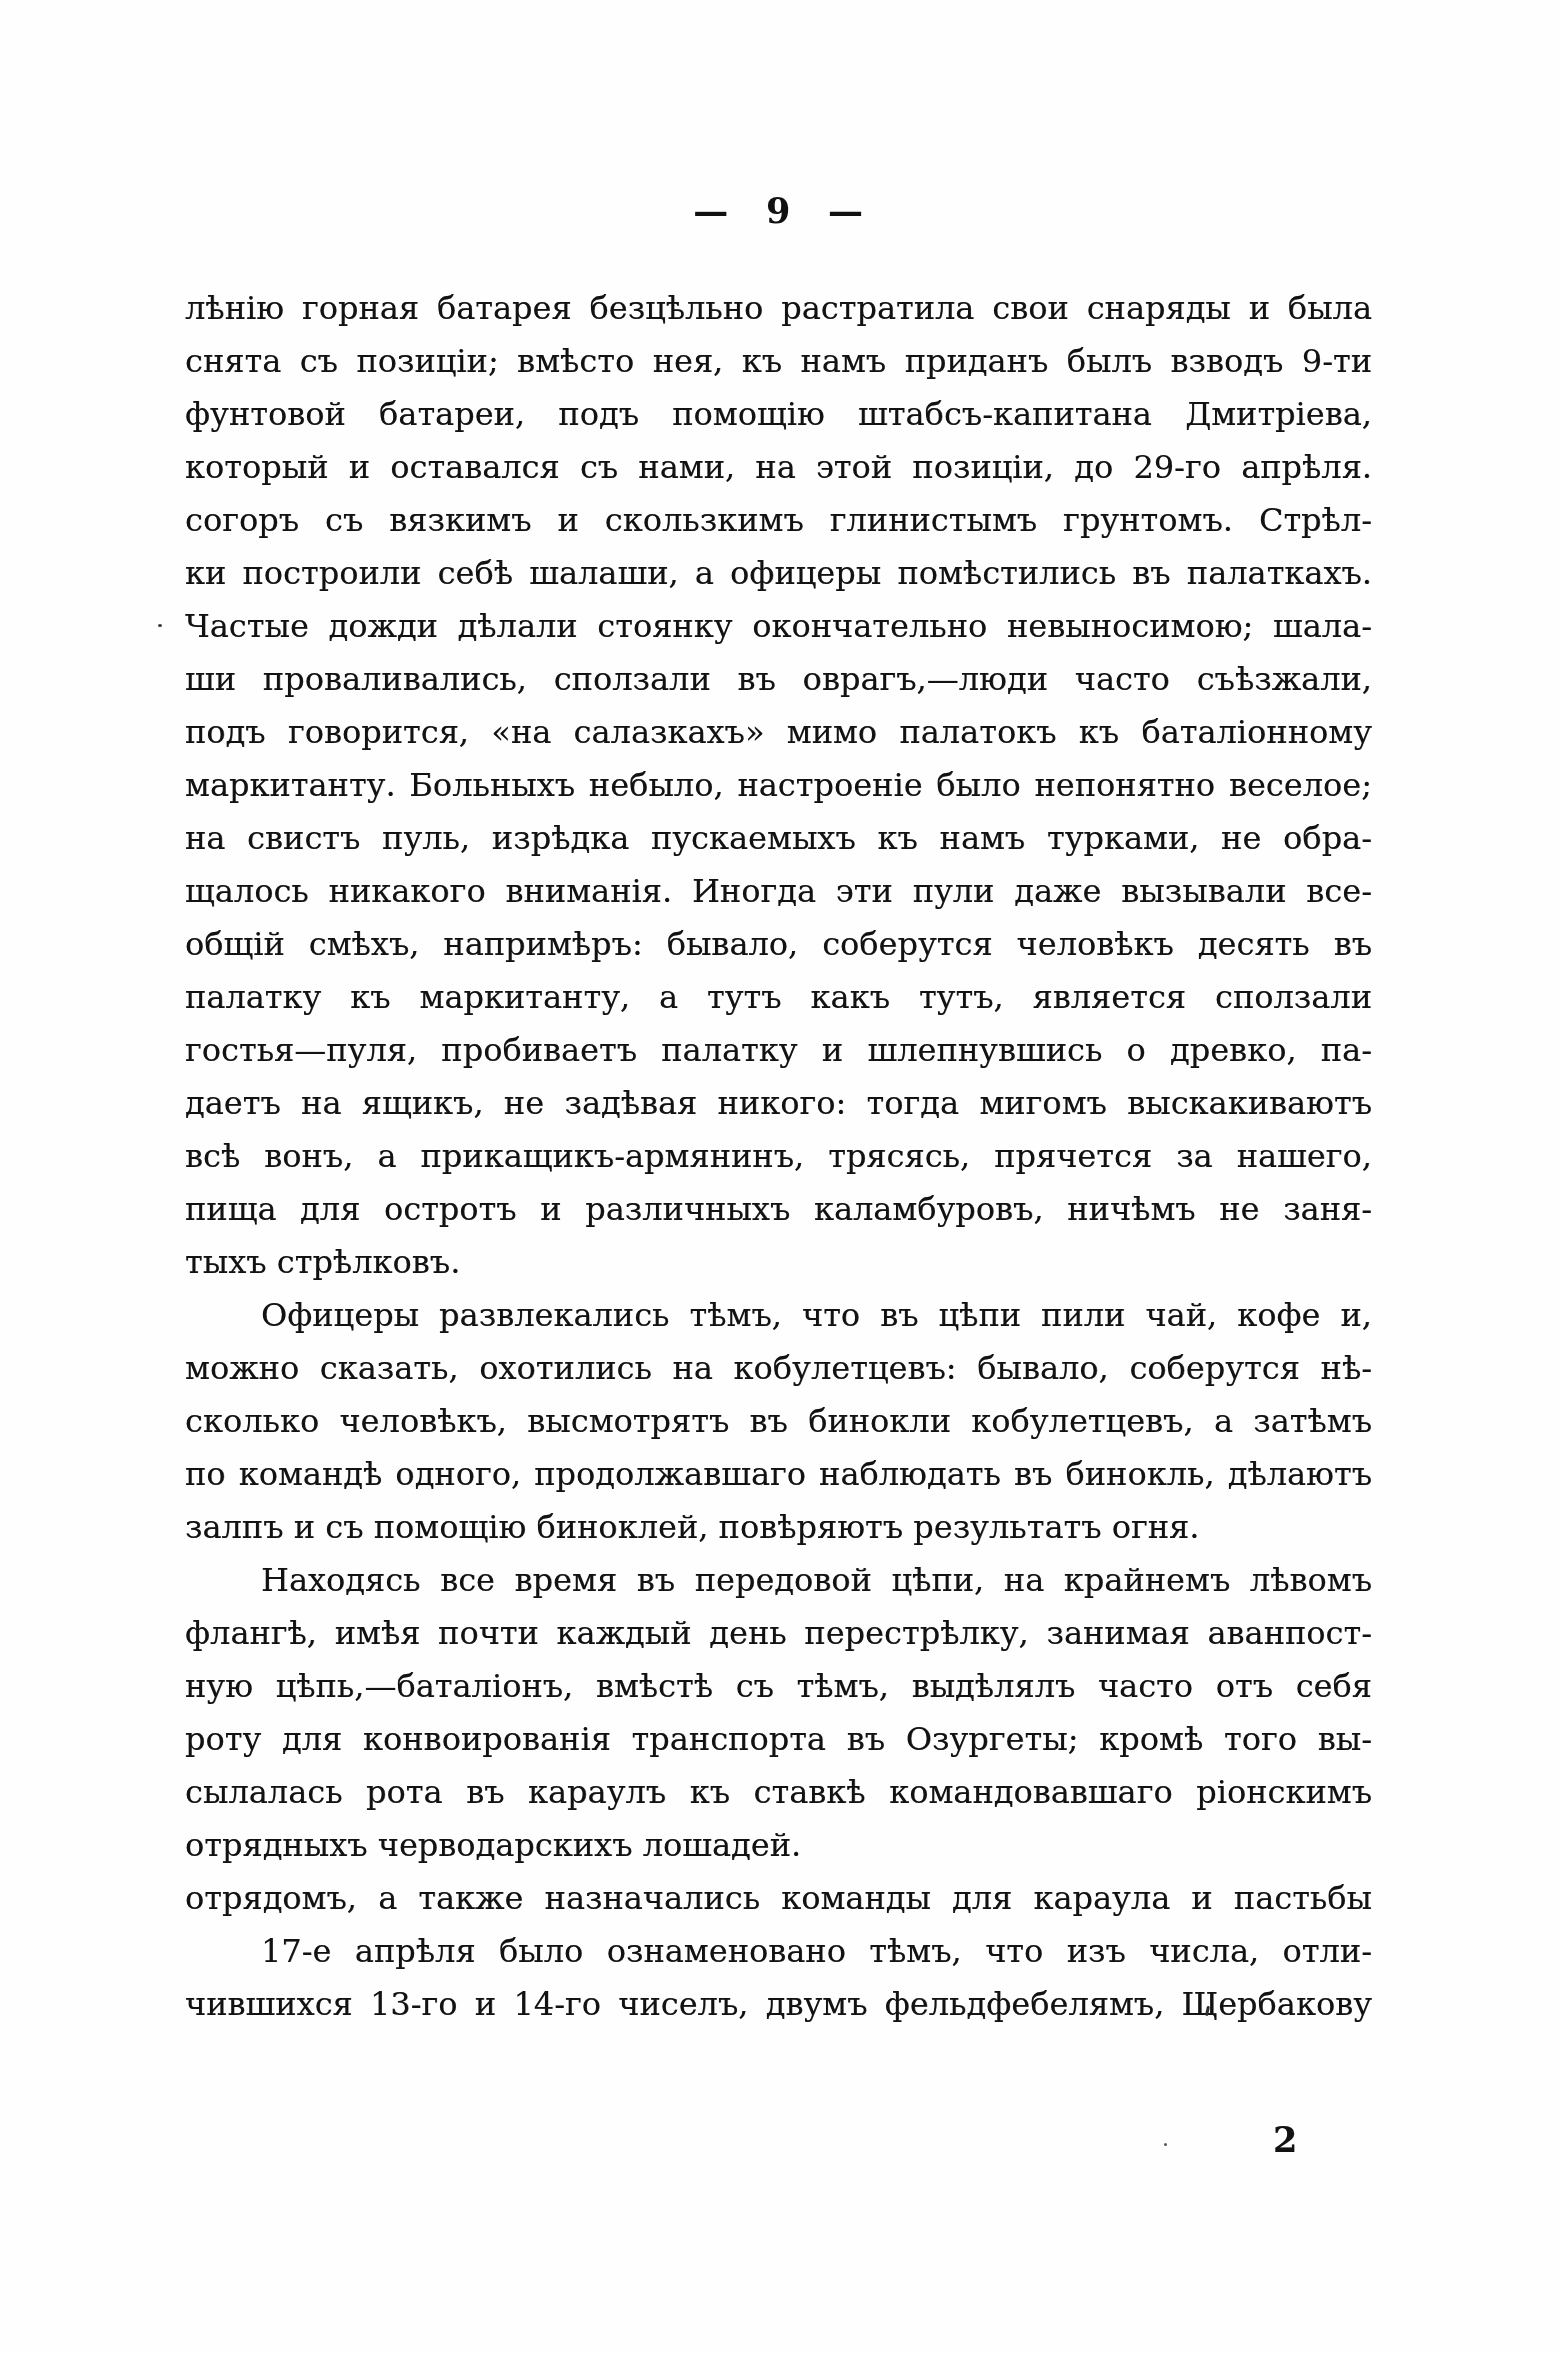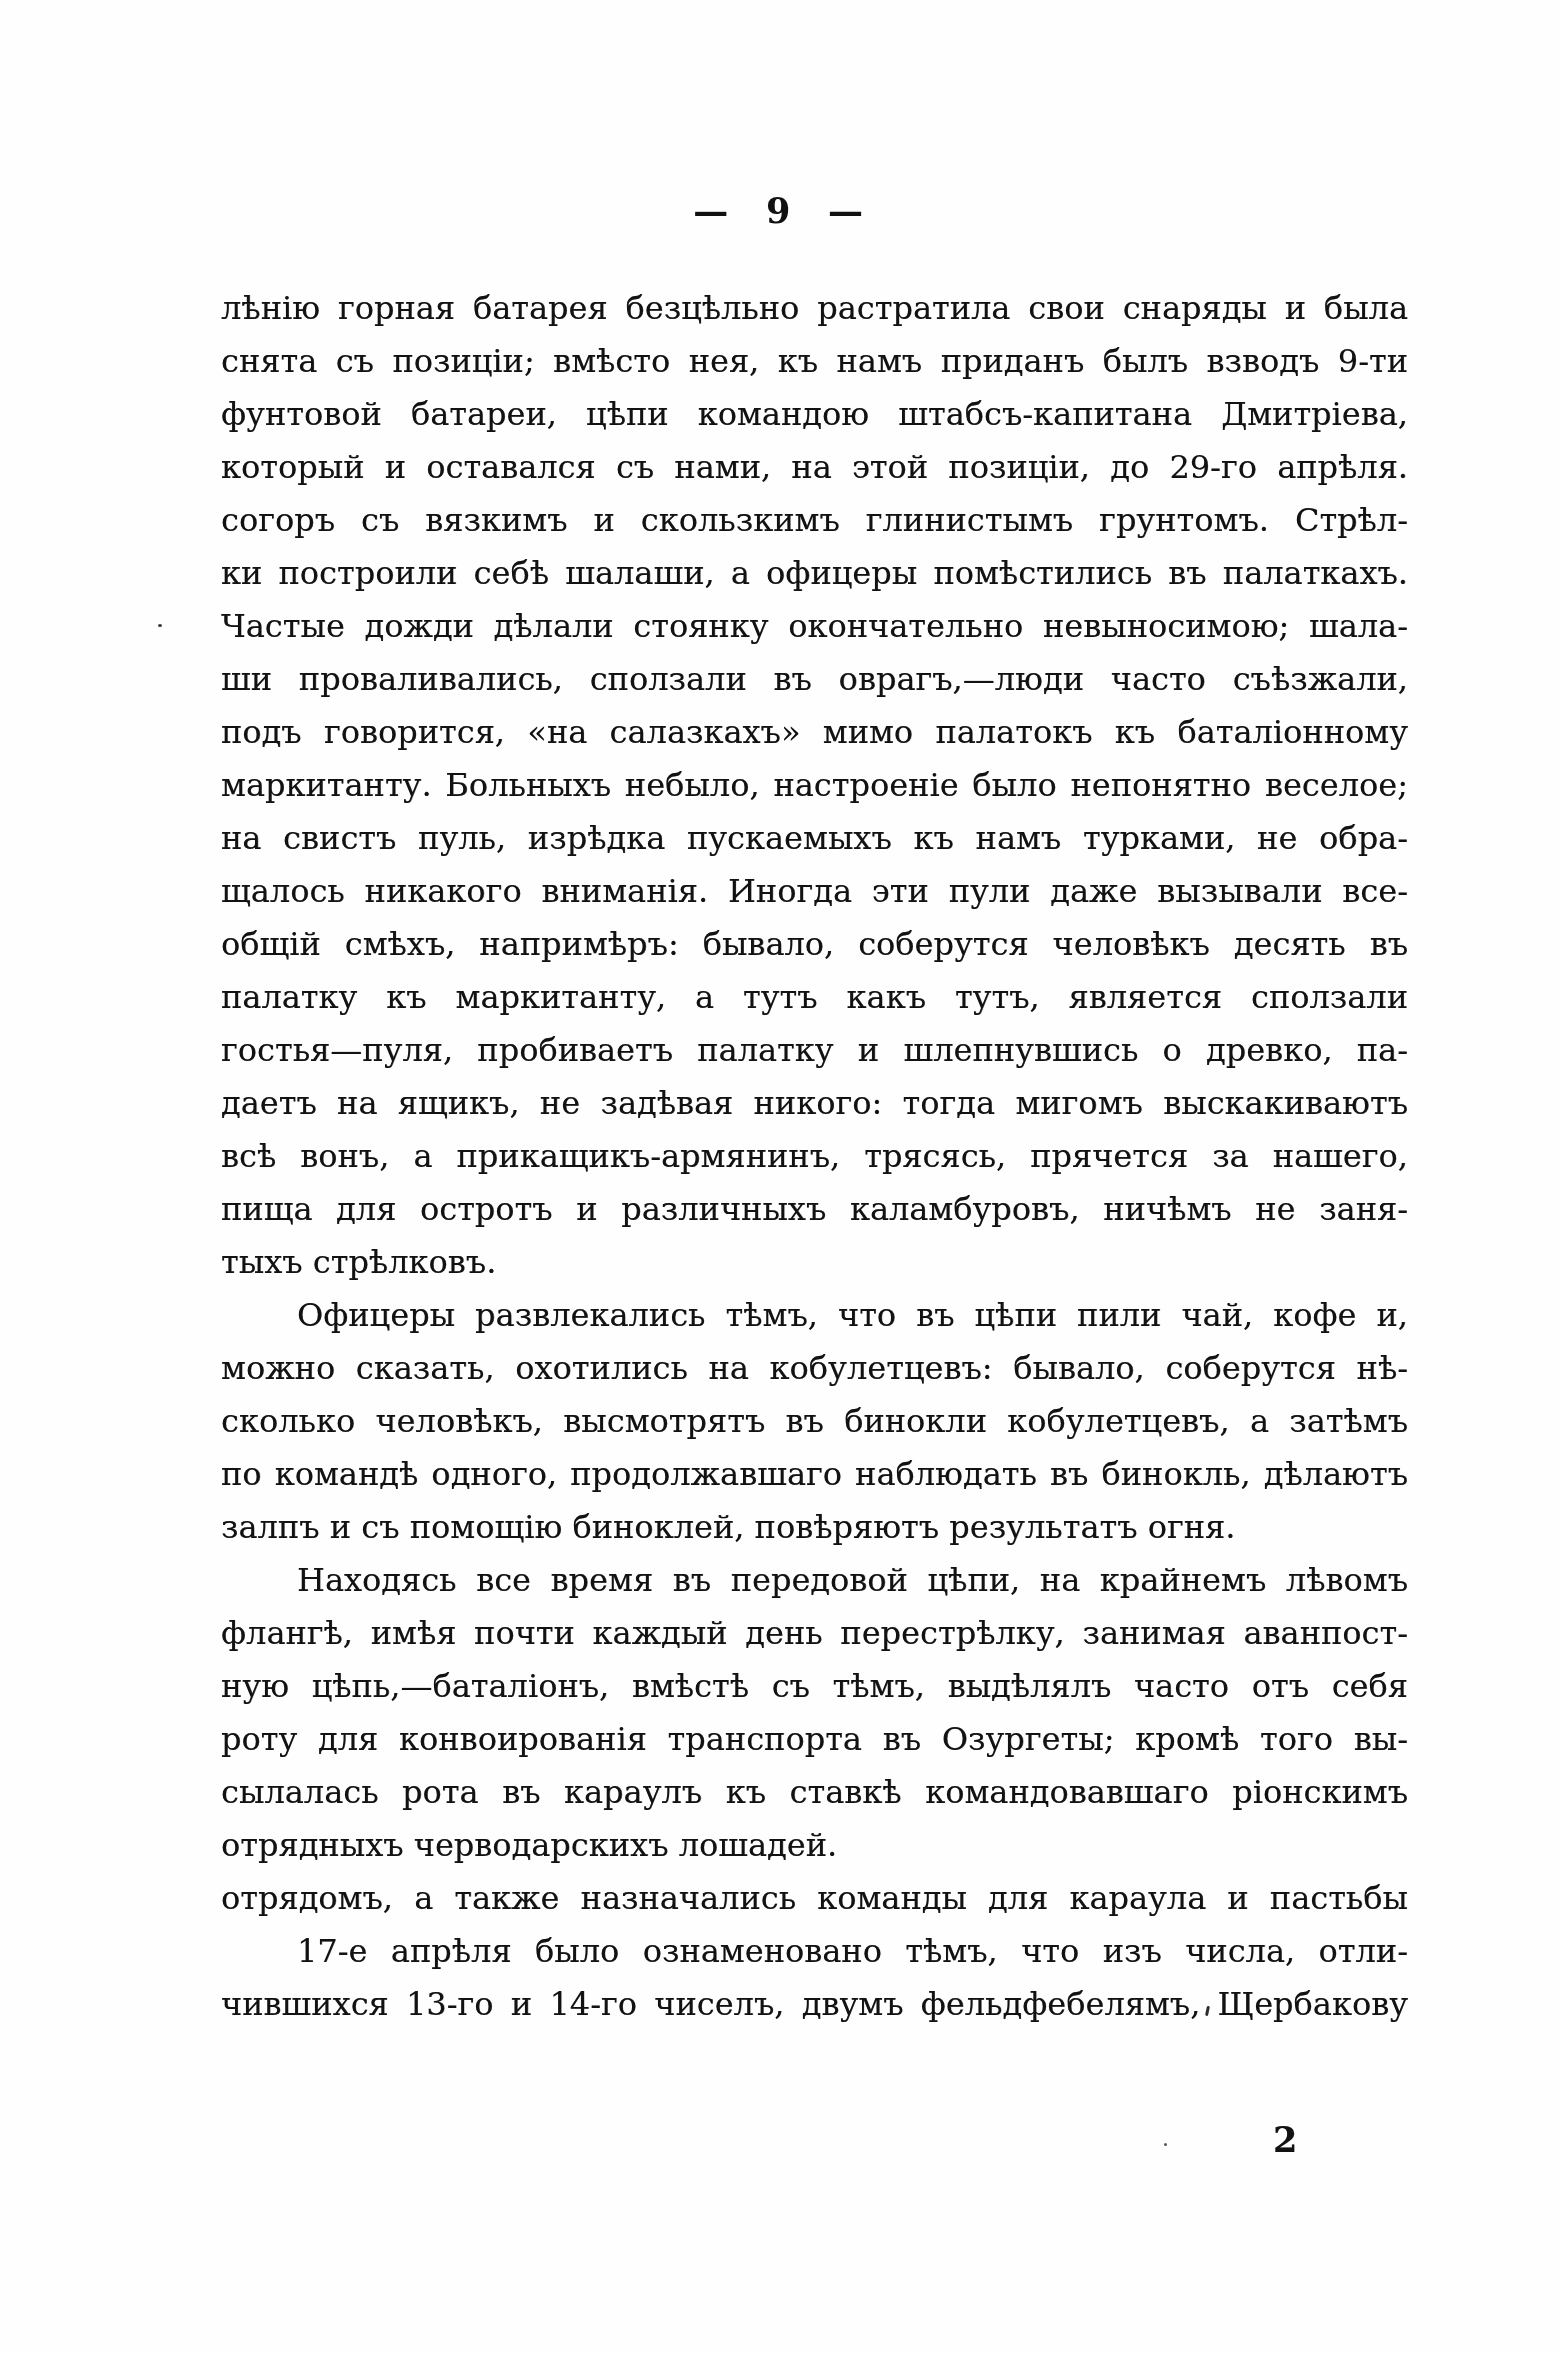--- a/index.html
+++ b/index.html
@@ -31,21 +31,20 @@
     color: #111;
   }
   .body-text {
     position: absolute;
     top: 282px;
     left: 185px;
     width: 1187px;
     font-size: 32px;
     line-height: 53px;
     text-shadow: 0.3px 0.3px 0 rgba(10,10,10,0.45);
-    margin-left: 36px;
   }
   .line {
     text-align: justify;
     text-align-last: justify;
     text-justify: inter-word;
     white-space: normal;
     height: 53px;
     overflow: visible;
   }
   .line.last {
@@ -78,21 +77,21 @@
 </head>
 <body>
 
 <div class="page">
 
   <div class="page-header">— 9 —</div>
 
   <div class="body-text">
       <div class="line">лѣнію горная батарея безцѣльно растратила свои снаряды и была</div>
       <div class="line">снята съ позиціи; вмѣсто нея, къ намъ приданъ былъ взводъ 9-ти</div>
-      <div class="line">фунтовой батареи, цѣпи командою штабсъ-капитана Дмитріева,</div>
+      <div class="line">фунтовой батареи, подъ помощію штабсъ-капитана Дмитріева,</div>
       <div class="line">который и оставался съ нами, на этой позиціи, до 29-го апрѣля.</div>
       <div class="line">согоръ съ вязкимъ и скользкимъ глинистымъ грунтомъ. Стрѣл-</div>
       <div class="line">ки построили себѣ шалаши, а офицеры помѣстились въ палаткахъ.</div>
       <div class="line">Частые дожди дѣлали стоянку окончательно невыносимою; шала-</div>
       <div class="line">ши проваливались, сползали въ оврагъ,—люди часто съѣзжали,</div>
       <div class="line">подъ говорится, «на салазкахъ» мимо палатокъ къ баталіонному</div>
       <div class="line">маркитанту. Больныхъ небыло, настроеніе было непонятно веселое;</div>
       <div class="line">на свистъ пуль, изрѣдка пускаемыхъ къ намъ турками, не обра-</div>
       <div class="line">щалось никакого вниманія. Иногда эти пули даже вызывали все-</div>
       <div class="line">общій смѣхъ, напримѣръ: бывало, соберутся человѣкъ десять въ</div>

